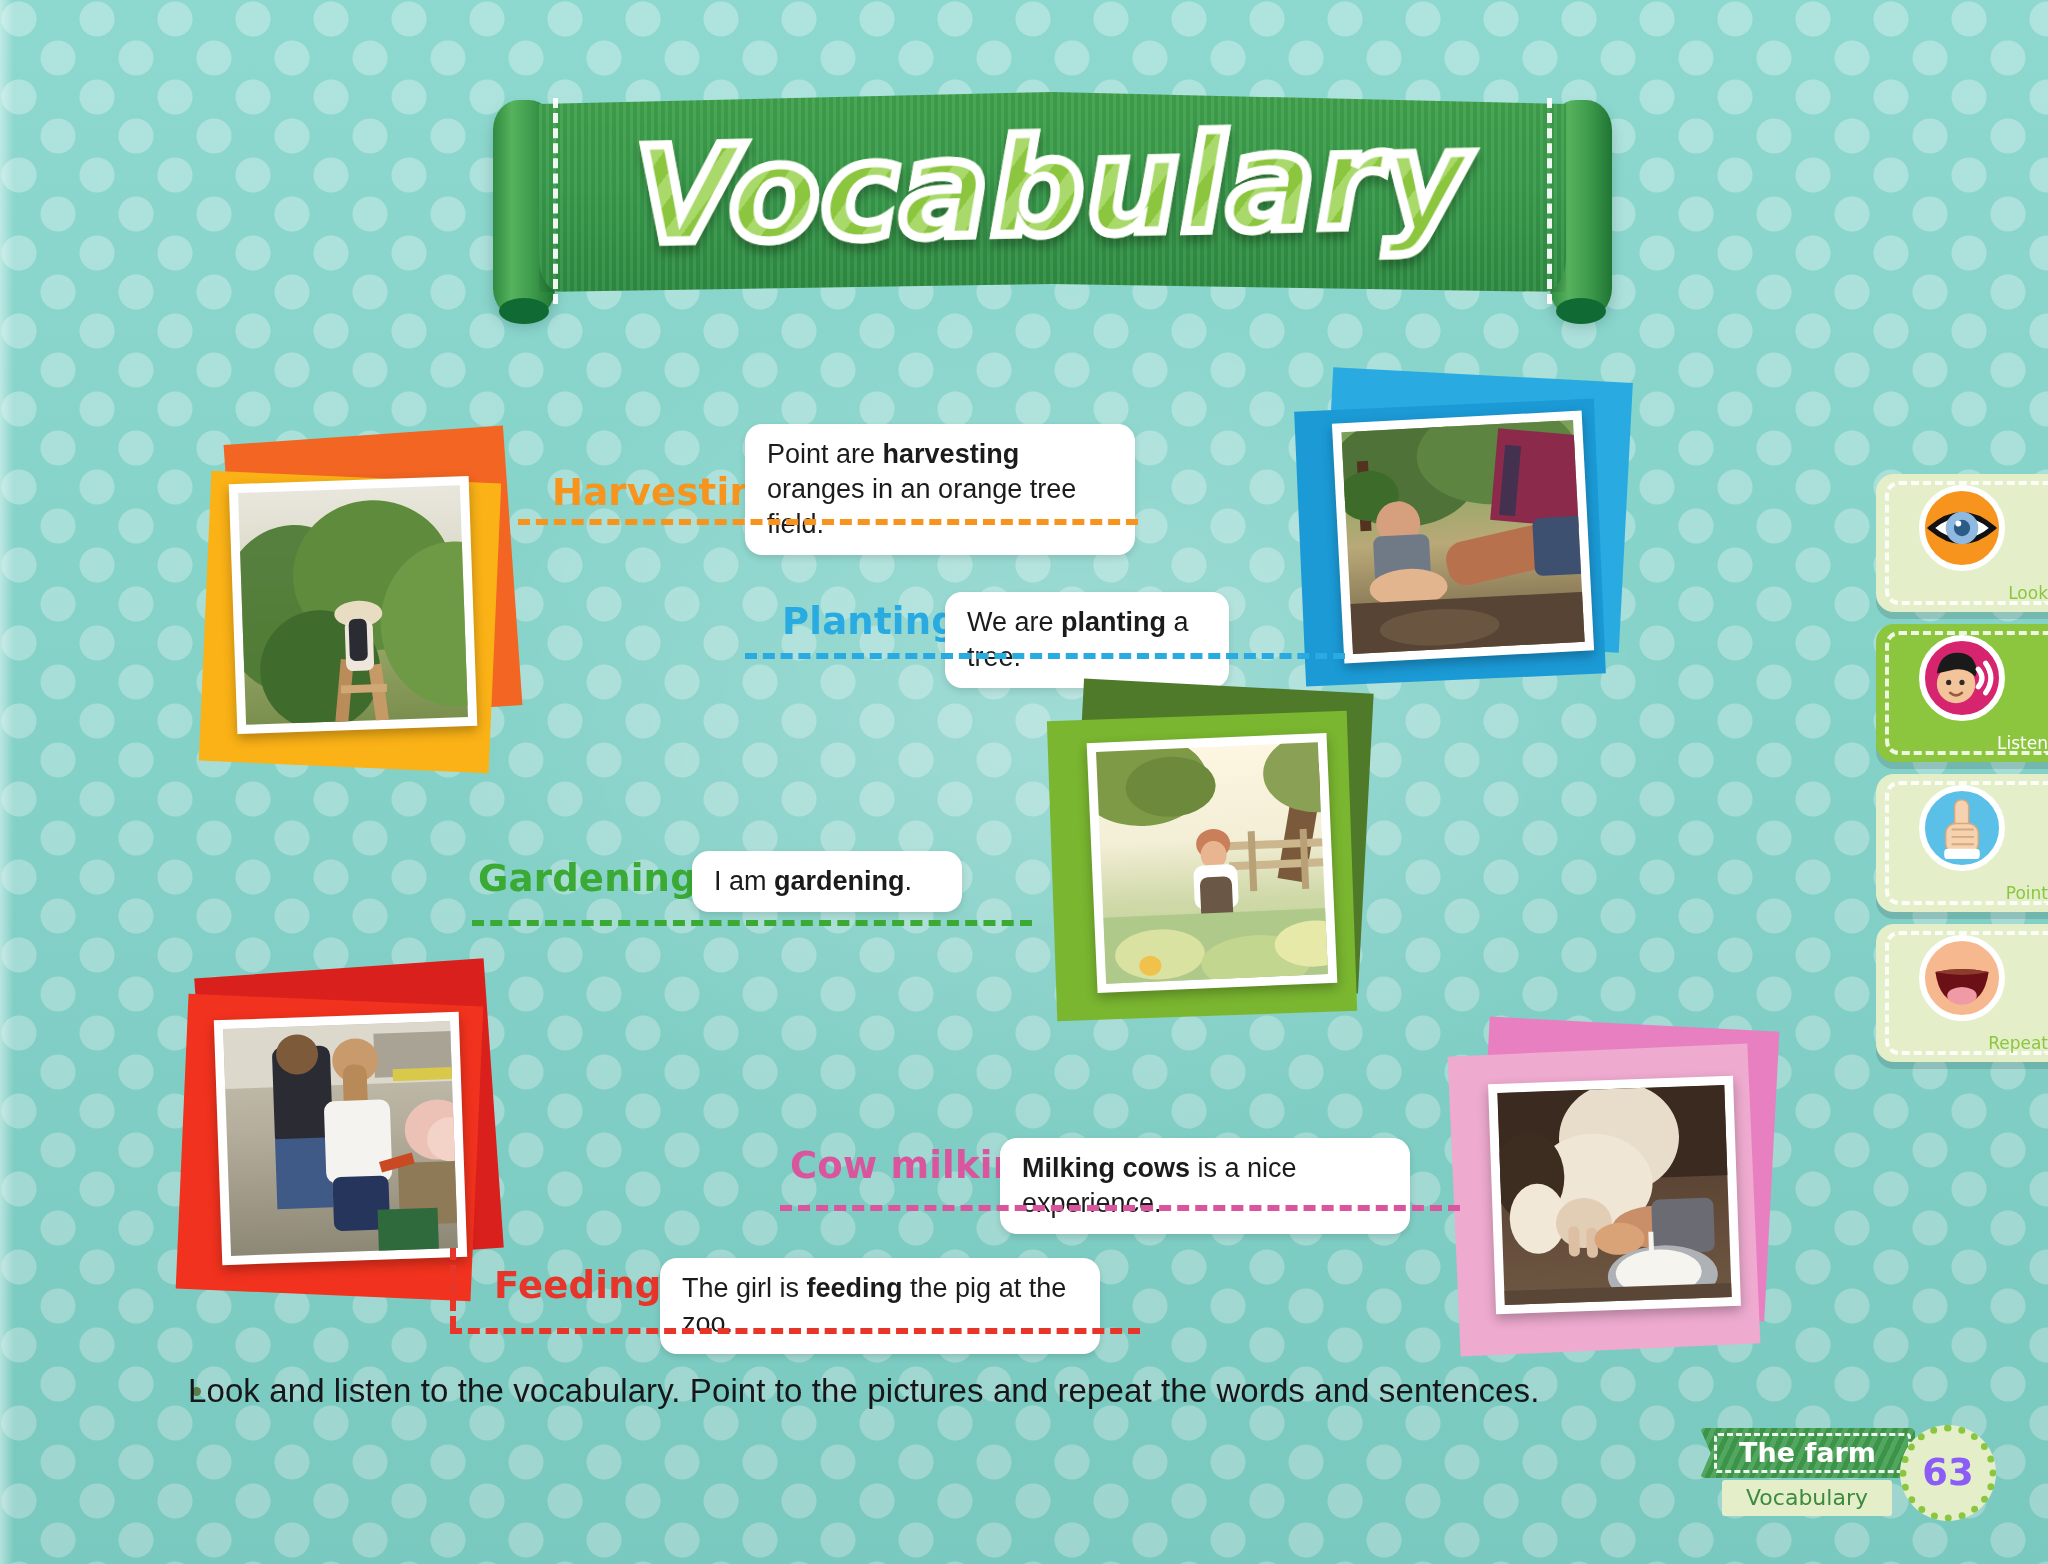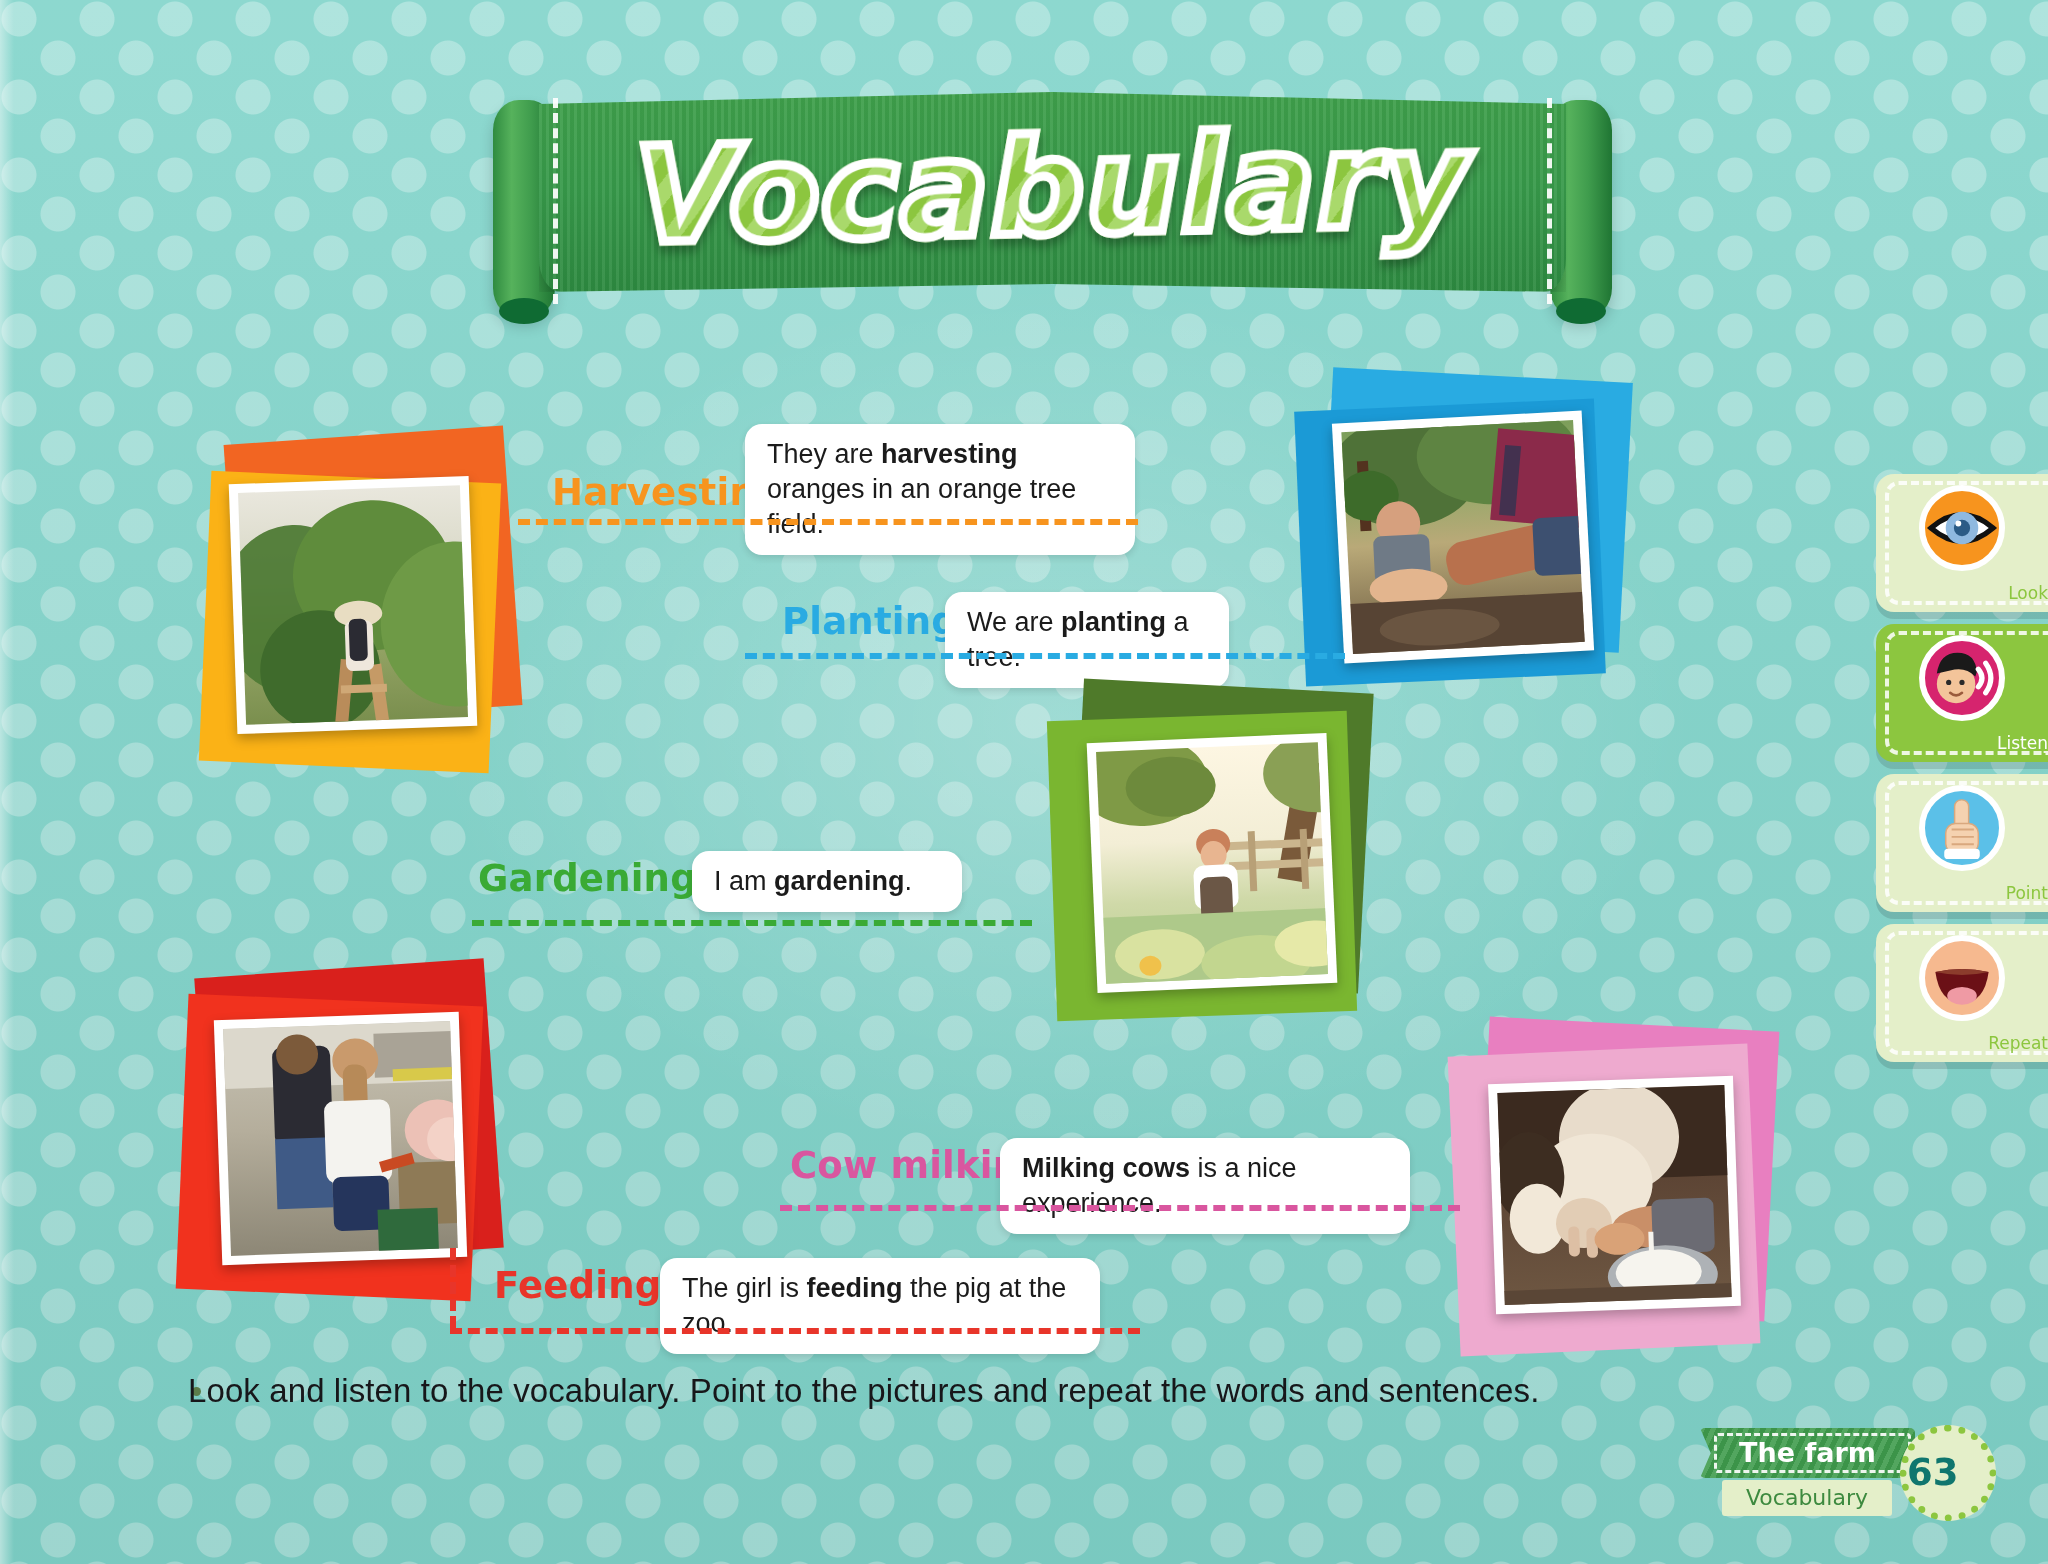--- a/index.html
+++ b/index.html
@@ -286,26 +286,26 @@
   }
   .foot-page {
     position: absolute;
     left: 200px;
     top: -3px;
     width: 96px;
     height: 96px;
     border-radius: 50%;
     background: #e4efc9;
     border: 7px dotted #8cc63f;
-    text-align: left;
+    text-align: center;
     font-family: "DejaVu Sans", sans-serif;
     font-weight: 700;
     font-size: 37px;
     line-height: 82px;
-    color: #0f766e;
+    color: #8b5cf6;
   }
 </style>
 </head>
 <body>
 
 <div id="page">
 
   <div class="bg-dots"></div>
   <div class="bg-vignette"></div>
   <div class="bg-leftedge"></div>
@@ -333,21 +333,21 @@
         <div class="rect" style="background:#cfa876; left:96px; top:196px; width:46px; height:8px;"></div>
         <div class="blob" style="background:#e8ddc2; left:92px; top:112px; width:48px; height:26px;"></div>
         <div class="rect" style="background:#efe7dc; left:102px; top:132px; width:28px; height:50px; border-radius:7px;"></div>
         <div class="rect" style="background:#2b2b33; left:106px; top:130px; width:18px; height:42px; border-radius:6px;"></div>
       </div>
     </div>
   </div>
 
   <div class="word-label" style="left:552px; top:471px; color:#f7941e;">Harvesting</div>
   <div class="bubble" style="left:745px; top:424px; width:390px;">
-    <span>They are </span><b>harvesting</b><span> oranges in an orange tree field.</span>
+    <span>Point are </span><b>harvesting</b><span> oranges in an orange tree field.</span>
   </div>
   <div class="dashline" style="left:518px; top:519px; width:620px; border-color:#f7941e;"></div>
 
   <div class="photo-stack" style="left:1290px; top:365px; width:360px; height:330px;">
     <div class="photo-layer rect" style="background:#29abe2; left:36px; top:10px; width:300px; height:270px; transform:rotate(3deg);"></div>
     <div class="photo-layer rect" style="background:#1b9ad6; left:10px; top:40px; width:300px; height:275px; transform:rotate(-2.5deg);"></div>
     <div class="photo-inner" style="left:48px; top:52px; width:250px; height:240px; transform:rotate(-3deg);">
       <div class="photo-img" style="background:linear-gradient(180deg,#7c9e5a 0%,#97a86a 30%,#b9a978 52%,#6b5a40 100%);">
         <div class="blob" style="background:#4f7238; left:-14px; top:-12px; width:150px; height:110px;"></div>
         <div class="blob" style="background:#5e8442; left:74px; top:-20px; width:160px; height:100px;"></div>

